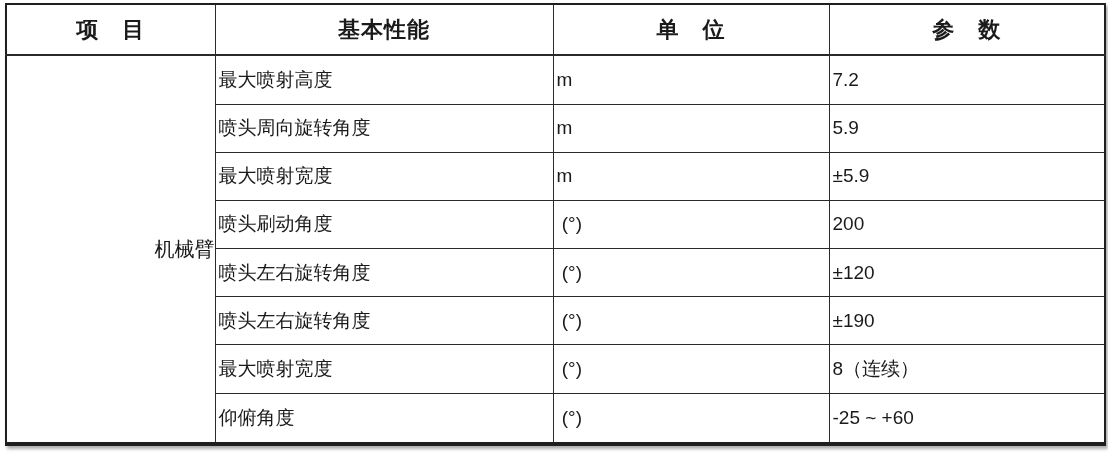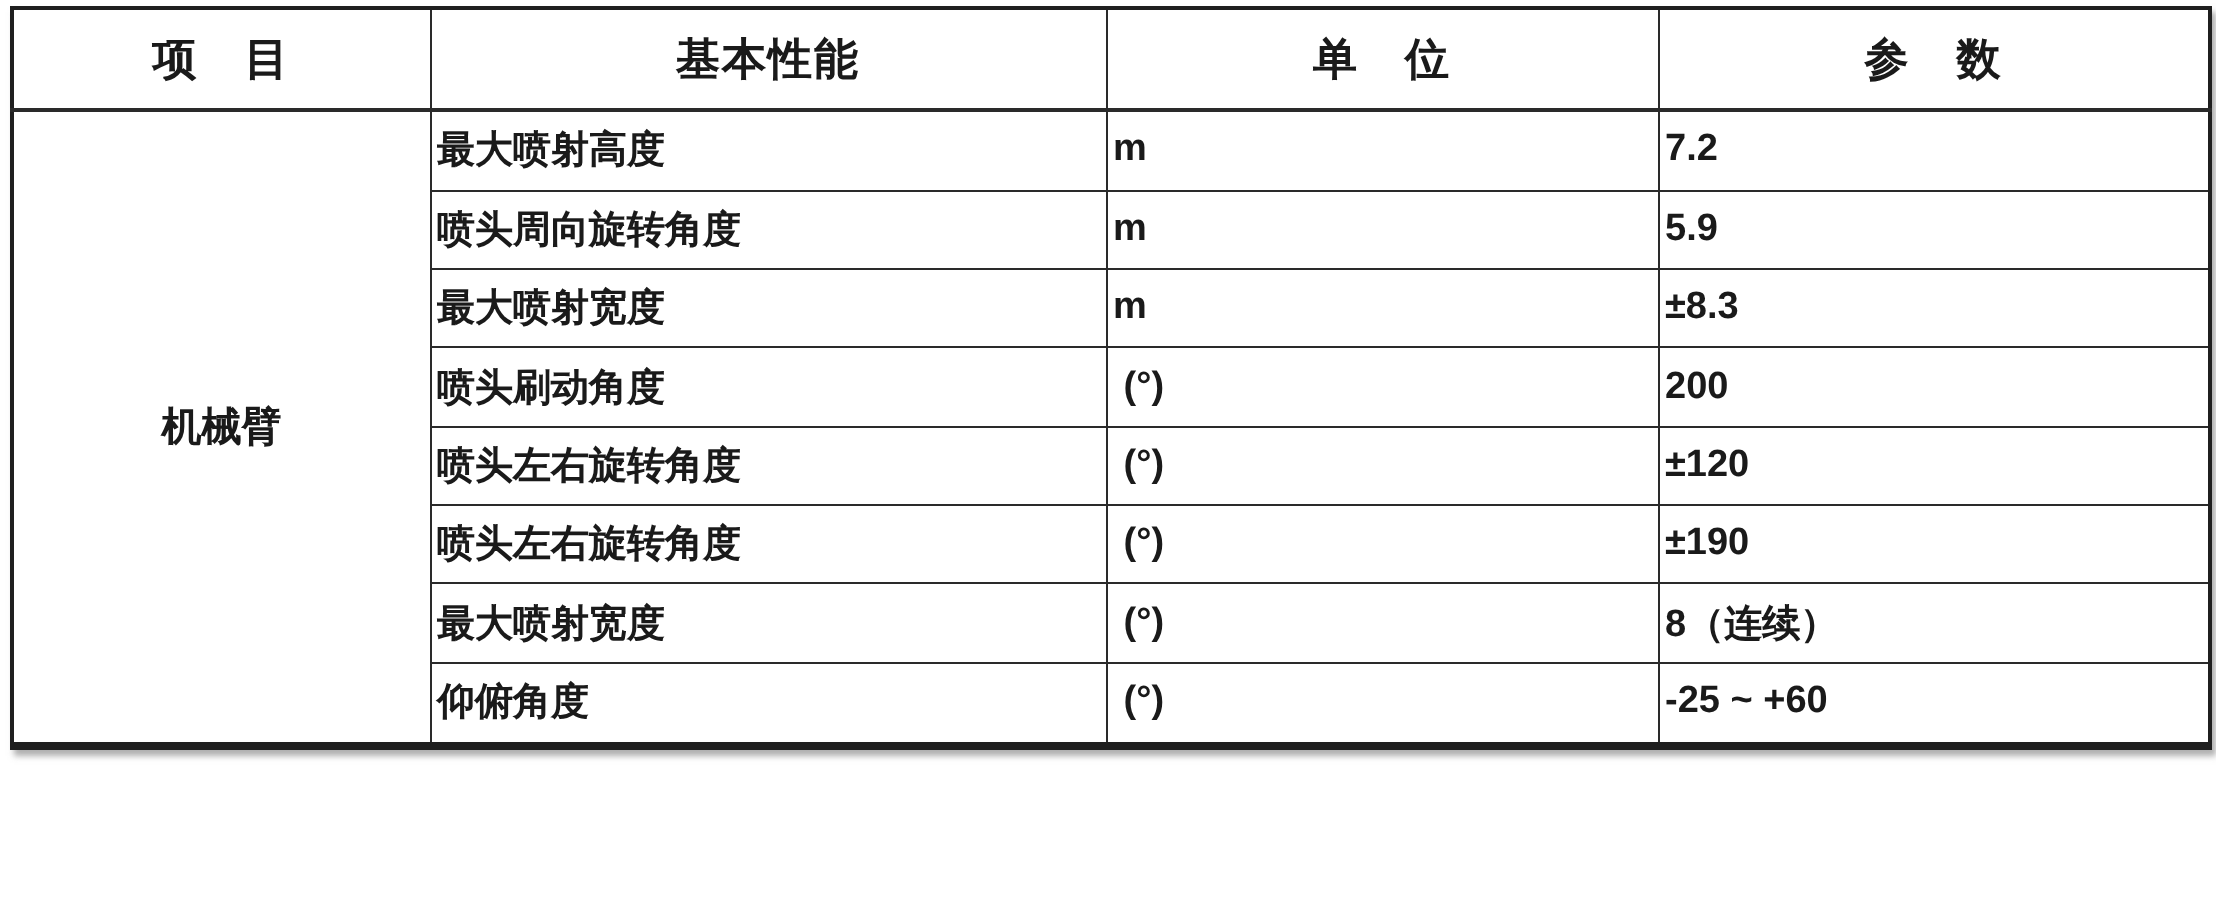--- a/index.html
+++ b/index.html
@@ -21,21 +21,21 @@
   .page {
     position: relative;
     width: 1108px;
     height: 461px;
   }
   table.spec-table {
     position: absolute;
     left: 5px;
     top: 3px;
     width: 1099px;
-    height: 372px;
+    height: 443px;
     border-collapse: collapse;
     table-layout: fixed;
     background: var(--bg-color);
     border: 2px solid var(--border-color);
     border-bottom-width: 4px;
     box-shadow: 2px 3px 3px rgba(110,110,110,0.55);
   }
   th, td {
     border: 1px solid #2a2a2a;
     vertical-align: middle;
@@ -44,26 +44,26 @@
   thead tr { height: 51px; }
   thead th {
     border-bottom-width: 2px;
     font-size: 22px;
     font-weight: bold;
     text-align: center;
     letter-spacing: 1px;
   }
   tbody td {
     font-size: 19px;
-    font-weight: bold;
+    font-weight: normal;
     text-align: left;
     padding: 0 0 0 3px;
   }
   td.item-cell {
-    text-align: center;
+    text-align: right;
     font-size: 20px;
     padding: 0;
   }
   td.unit-cell { white-space: pre; }
 </style>
 </head>
 <body>
 
 <div class="page">
   <table class="spec-table">
@@ -89,21 +89,21 @@
         <td class="param-cell">7.2</td>
       </tr>
       <tr>
         <td class="perf-cell">喷头周向旋转角度</td>
         <td class="unit-cell">m</td>
         <td class="param-cell">5.9</td>
       </tr>
       <tr>
         <td class="perf-cell">最大喷射宽度</td>
         <td class="unit-cell">m</td>
-        <td class="param-cell">±8.3</td>
+        <td class="param-cell">±5.9</td>
       </tr>
       <tr>
         <td class="perf-cell">喷头刷动角度</td>
         <td class="unit-cell"> (°)</td>
         <td class="param-cell">200</td>
       </tr>
       <tr>
         <td class="perf-cell">喷头左右旋转角度</td>
         <td class="unit-cell"> (°)</td>
         <td class="param-cell">±120</td>

